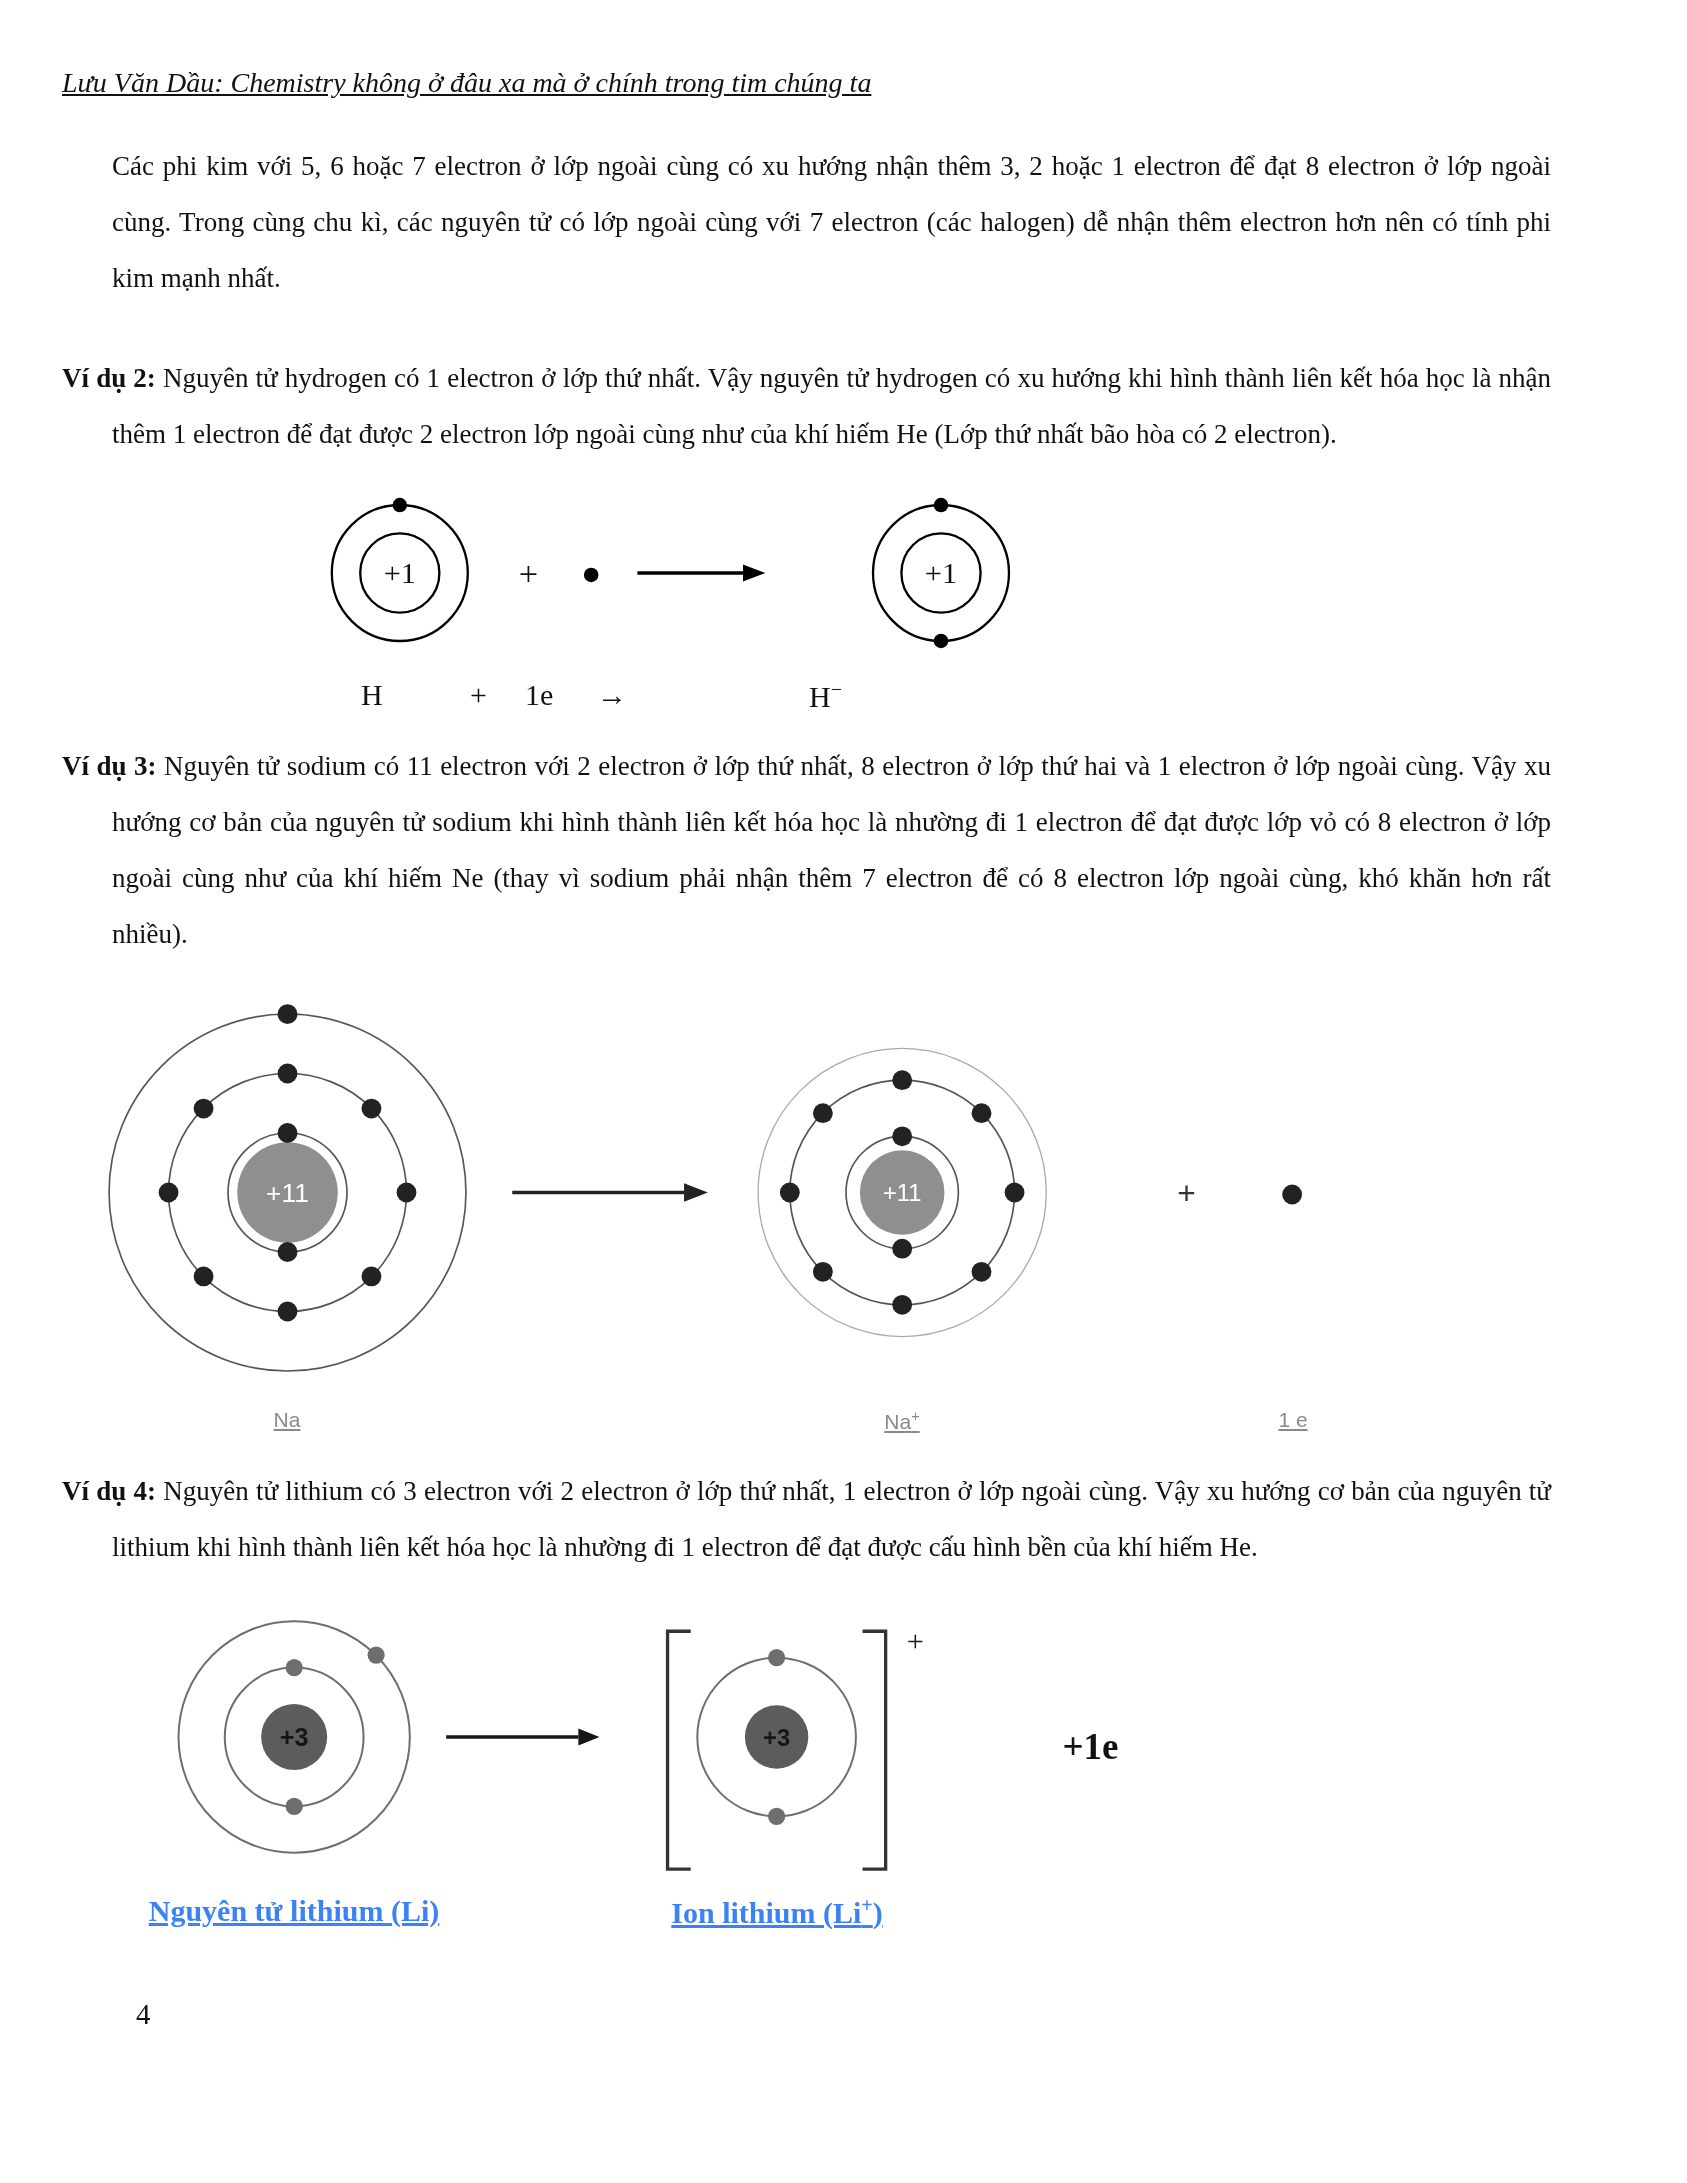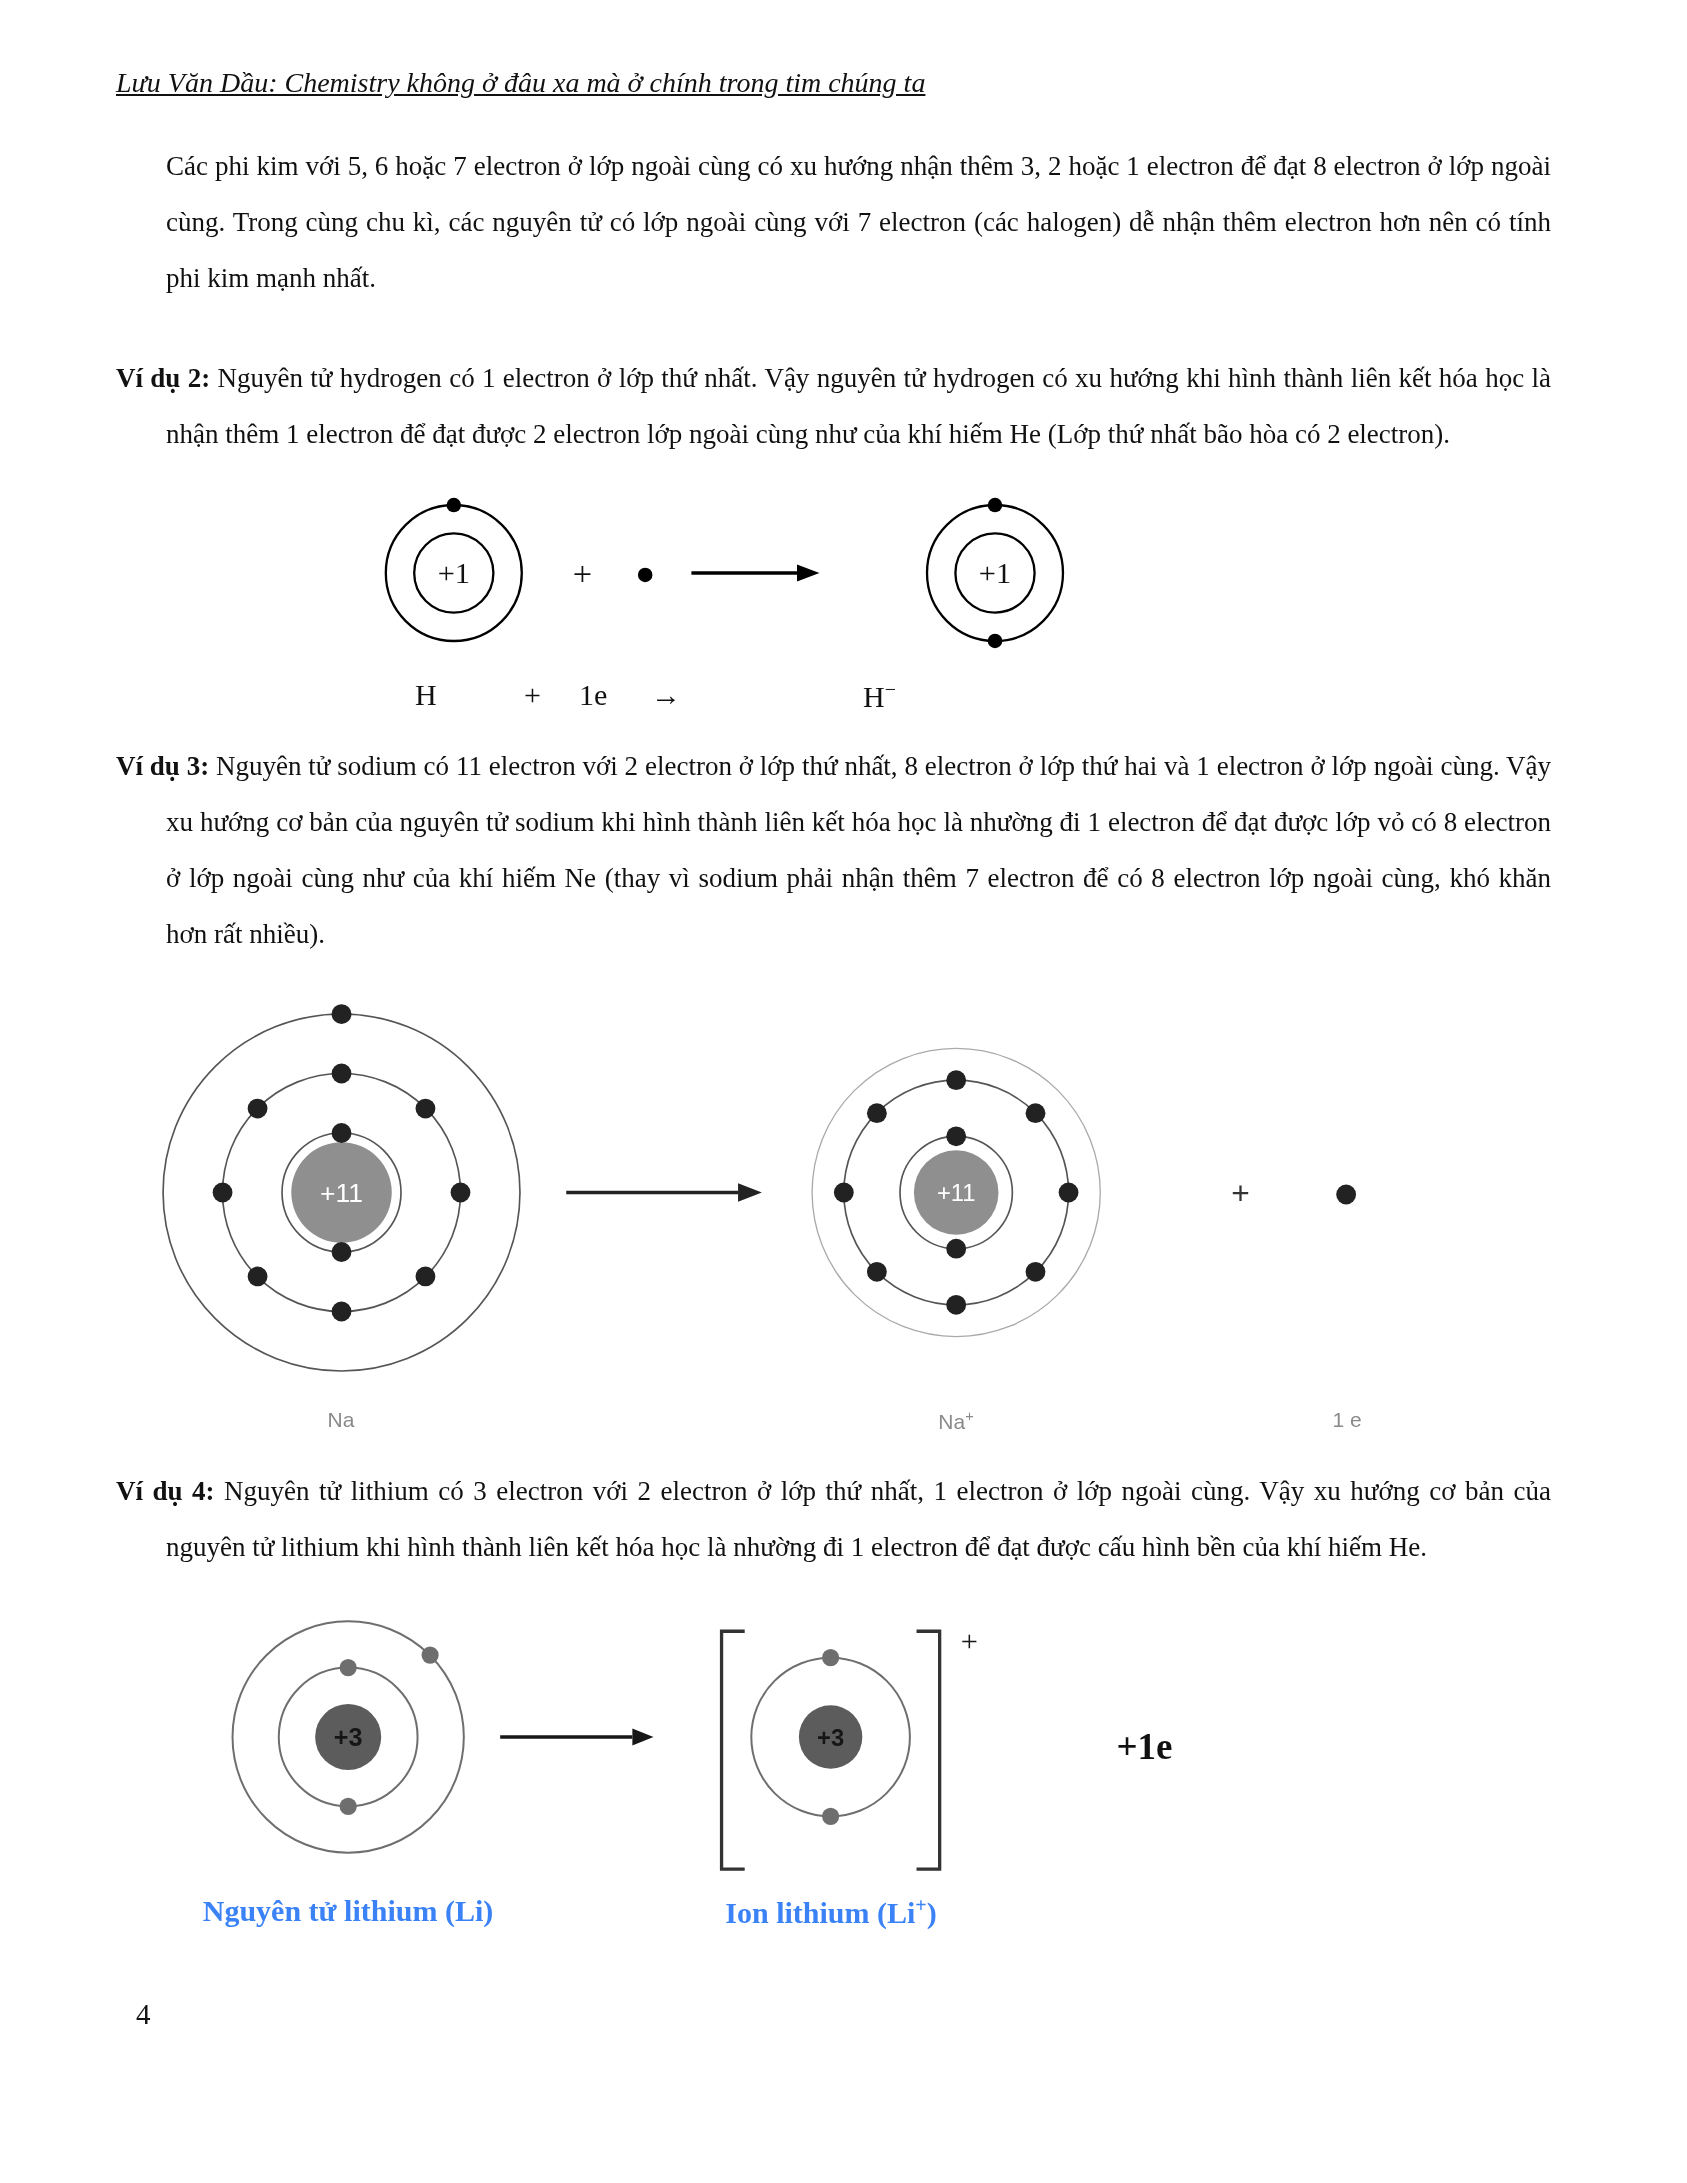--- a/index.html
+++ b/index.html
@@ -1,40 +1,40 @@
 <!DOCTYPE html>
 <html style="font-size:10.6px"><head>
 <meta charset="utf-8">
 <style>
   html,body{margin:0;padding:0;background:#e8e8e8;}
   .page{
     width:1687px;height:2183px;background:#ffffff;margin:0 auto;
     font-family:"Liberation Serif",serif;color:#111;
     position:relative;box-sizing:border-box;
-    padding:66px 136px 0 116px;overflow:hidden;
+    padding:66px 136px 0 62px;overflow:hidden;
   }
   .doc-header{
     font-style:italic;font-size:28px;line-height:34px;
     text-decoration:underline;margin-bottom:38px;
   }
   .body-text{font-size:27px;line-height:56px;text-align:justify;margin:0;}
   .intro{padding-left:50px;}
   .example{padding-left:50px;text-indent:-50px;margin-top:44px;}
   .example .ex-label{font-weight:bold;}
   .diagram-h{margin:12px 0 0 218px;}
   .eq-row{position:relative;height:56px;margin-left:218px;font-size:30px;}
   .eq-row span.eq{position:absolute;top:4px;}
   .eq-row sup{font-size:20px;}
   .diagram-na{margin-top:18.5px;}
   .diagram-li{margin-top:10.6px;}
   .label-row{position:relative;width:1416px;}
   .label-row-na{height:37px;font-family:"Liberation Sans",sans-serif;
     font-size:21px;color:#8a8a8a;}
   .label-row-li{height:53px;font-size:30px;font-weight:bold;color:#3b82f6;}
-  .label-row .dlabel{position:absolute;top:2.6px;transform:translateX(-50%);white-space:nowrap;}
+  .label-row .dlabel{position:absolute;top:2.6px;transform:translateX(-50%);white-space:nowrap;text-decoration:underline;}
   .label-row sup{font-size:14.6px;}
   .label-row-li sup{font-size:20px;}
   .page-number{position:absolute;left:136px;top:1998px;font-size:29px;}
   svg text{font-family:"Liberation Sans",sans-serif;}
   svg text.serif{font-family:"Liberation Serif",serif;}
 </style>
 </head>
 <body>
 
 <div class="page">

